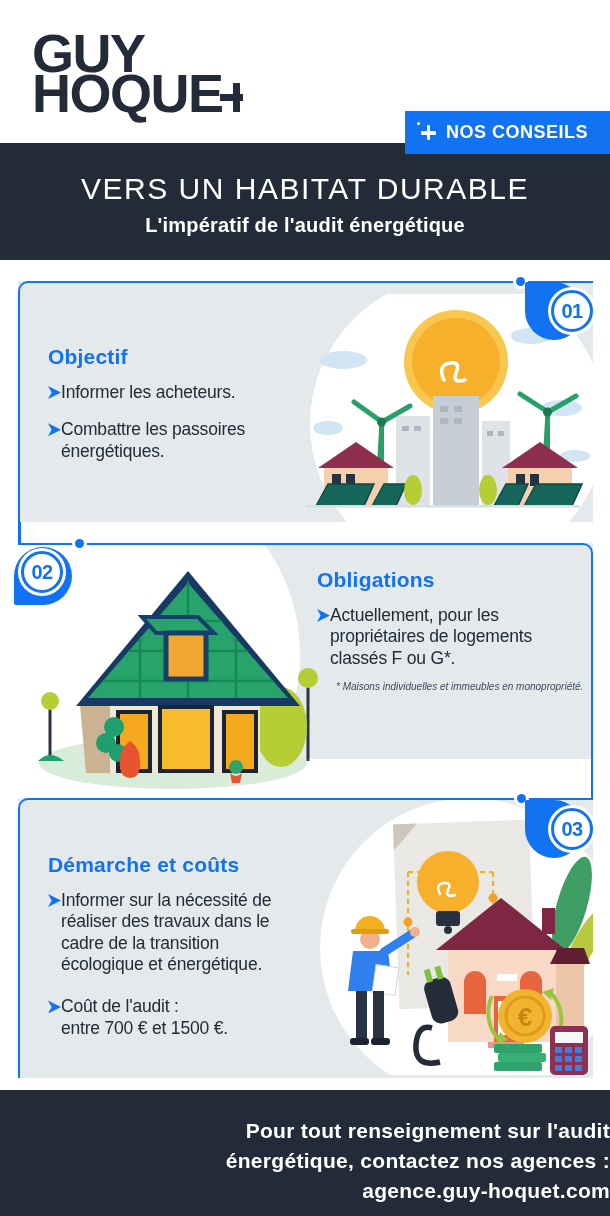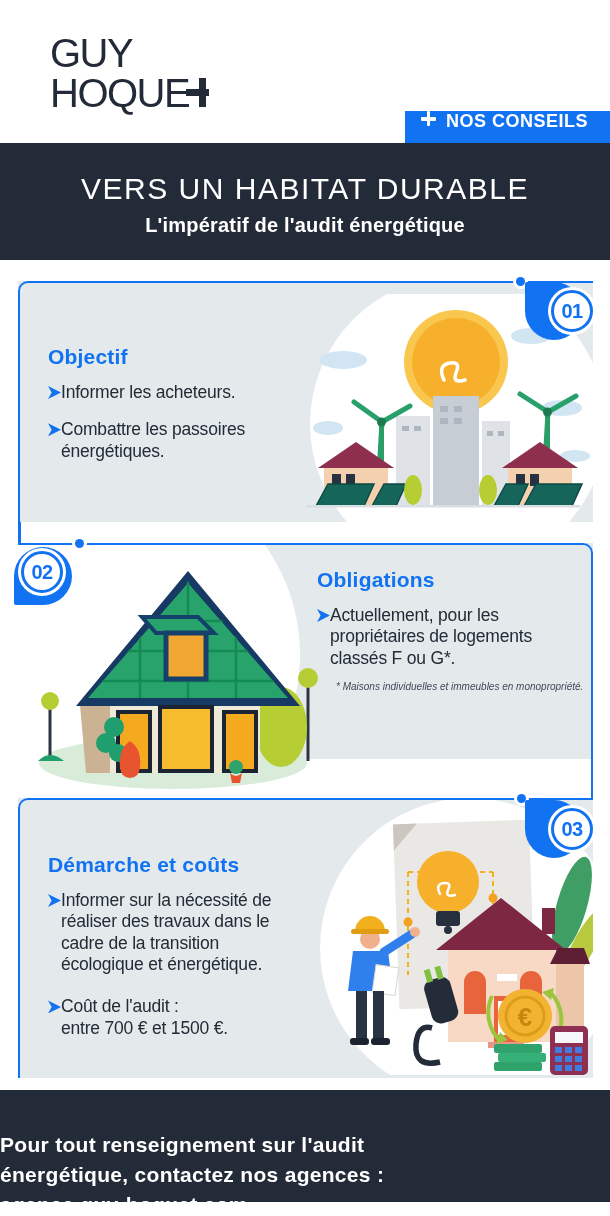--- a/index.html
+++ b/index.html
@@ -7,29 +7,29 @@
     --navy:#242b38;
     --cardbg:#e4e9ec;
     --text:#222b36;
   }
   *{margin:0;padding:0;box-sizing:border-box}
   html,body{background:#fff}
   body{width:610px;height:1216px;font-family:"Liberation Sans",sans-serif;position:relative;overflow:hidden}
   .page{position:relative;width:610px;height:1216px;background:#fff}
 
   
-  .logo{position:absolute;left:50px;top:33px;color:var(--navy);font-weight:400;
-        font-size:40px;line-height:40px;letter-spacing:-1.5px}
+  .logo{position:absolute;left:32px;top:33px;color:var(--navy);font-weight:700;
+        font-size:54px;line-height:40px;letter-spacing:-1.5px}
   .logo-row{white-space:nowrap}
   .logo-t{position:relative;display:inline-block;width:20px;height:30px}
   .logo-t::before{content:"";position:absolute;right:3px;top:1px;width:7px;height:29px;background:var(--navy)}
   .logo-t::after{content:"";position:absolute;left:-3px;top:12px;width:23px;height:7px;background:var(--navy)}
 
-  .ribbon{position:absolute;right:0;top:111px;height:32px;background:var(--blue);
-          display:flex;align-items:flex-start;gap:10px;padding:0 22px 0 16px;z-index:3}
+  .ribbon{position:absolute;right:0;top:111px;height:43px;background:var(--blue);
+          display:flex;align-items:center;gap:10px;padding:0 22px 0 16px;z-index:3}
   .plus-icon{position:relative;width:15px;height:15px;flex:0 0 15px}
   .plus-icon::before{content:"";position:absolute;left:6px;top:0;width:3.5px;height:15px;background:#fff;border-radius:1px}
   .plus-icon::after{content:"";position:absolute;top:6px;left:0;width:15px;height:3.5px;background:#fff;border-radius:1px}
   .plus-icon .spark{position:absolute;left:-4px;top:-3px;width:3px;height:3px;border-radius:50%;background:#fff}
   .ribbon-label{color:#fff;font-weight:800;font-size:18px;letter-spacing:.5px;white-space:nowrap}
 
   
   .hero{position:absolute;left:0;top:143px;width:610px;height:117px;background:var(--navy);
         color:#fff;text-align:center}
   .hero h1{margin-top:29px;font-size:30px;font-weight:400;letter-spacing:1.5px;white-space:nowrap}
@@ -77,22 +77,22 @@
   .btxt{font-size:17.5px;line-height:1.22;font-weight:500;color:var(--text);
         white-space:pre-line;letter-spacing:-.2px}
   .footnote{font-size:10px;font-style:italic;color:#40495a;margin:-4px 0 13px 19px;white-space:nowrap}
 
   .illus{position:absolute;pointer-events:none;z-index:1;display:block}
   .illus1{right:0;bottom:0}
   .illus2{left:0;top:2px}
   .illus3{right:0;top:2px}
 
   
-  .footer{position:absolute;left:0;top:1090px;width:610px;height:112px;background:var(--navy);
-          color:#fff;text-align:left;padding-top:40px;font-weight:800;font-size:21px;
+  .footer{position:absolute;left:0;top:1090px;width:610px;height:126px;background:var(--navy);
+          color:#fff;text-align:right;padding-top:26px;font-weight:800;font-size:21px;
           line-height:30px;letter-spacing:.3px}
   .footer .ftext{white-space:pre-line}
   .footer .flink{color:#fff;text-decoration:none;display:inline-block}
 </style>
 </head>
 <body>
 
 <div class="page">
 
   <header>

